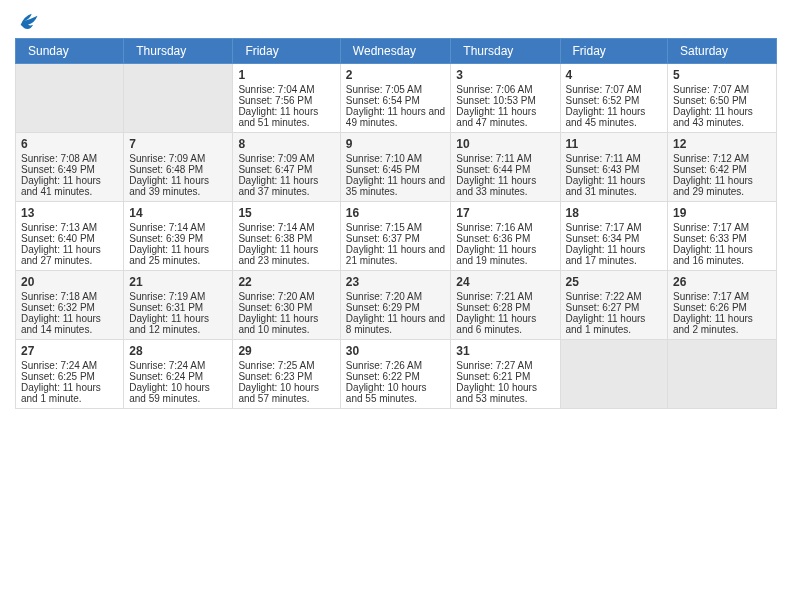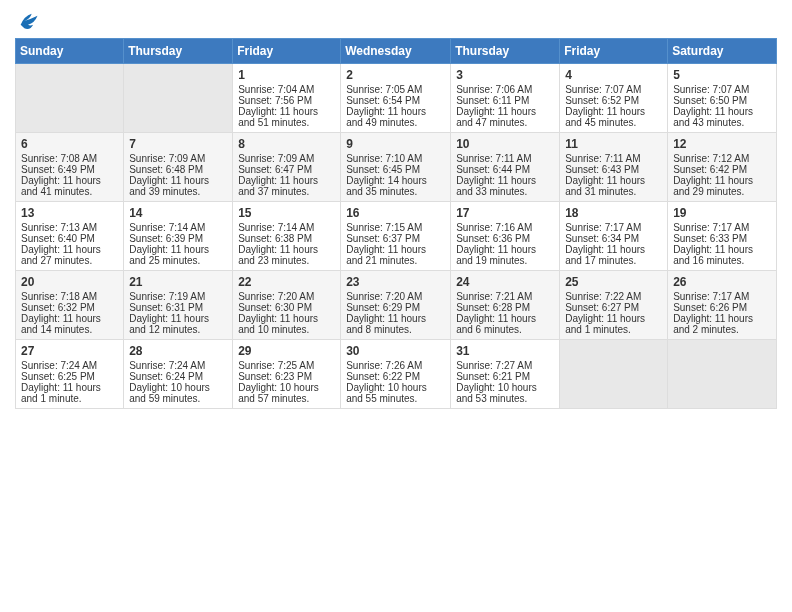--- a/index.html
+++ b/index.html
@@ -55,22 +55,22 @@
     }
     .calendar {
       width: 100%;
       border-collapse: collapse;
       border: 1px solid #ccc;
     }
     .calendar th {
       background-color: #3d7abf;
       color: #fff;
       font-size: 12px;
-      font-weight: bold;
-      padding: 5px 4px;
+      font-weight: normal;
+      padding: 5px 12px;
       text-align: left;
       border: 1px solid #5590cc;
     }
     .calendar td {
       vertical-align: top;
       padding: 4px 5px;
       border: 1px solid #ddd;
       font-size: 10px;
       color: #333;
       width: 113px;
@@ -135,21 +135,21 @@
         </td>
         <td>
           <span class="day-number">2</span>
           <div>Sunrise: 7:05 AM</div>
           <div>Sunset: 6:54 PM</div>
           <div>Daylight: 11 hours and 49 minutes.</div>
         </td>
         <td>
           <span class="day-number">3</span>
           <div>Sunrise: 7:06 AM</div>
-          <div>Sunset: 6:11 PM</div>
+          <div>Sunset: 10:53 PM</div>
           <div>Daylight: 11 hours and 47 minutes.</div>
         </td>
         <td>
           <span class="day-number">4</span>
           <div>Sunrise: 7:07 AM</div>
           <div>Sunset: 6:52 PM</div>
           <div>Daylight: 11 hours and 45 minutes.</div>
         </td>
         <td>
           <span class="day-number">5</span>
@@ -174,21 +174,21 @@
         <td>
           <span class="day-number">8</span>
           <div>Sunrise: 7:09 AM</div>
           <div>Sunset: 6:47 PM</div>
           <div>Daylight: 11 hours and 37 minutes.</div>
         </td>
         <td>
           <span class="day-number">9</span>
           <div>Sunrise: 7:10 AM</div>
           <div>Sunset: 6:45 PM</div>
-          <div>Daylight: 14 hours and 35 minutes.</div>
+          <div>Daylight: 11 hours and 35 minutes.</div>
         </td>
         <td>
           <span class="day-number">10</span>
           <div>Sunrise: 7:11 AM</div>
           <div>Sunset: 6:44 PM</div>
           <div>Daylight: 11 hours and 33 minutes.</div>
         </td>
         <td>
           <span class="day-number">11</span>
           <div>Sunrise: 7:11 AM</div>

